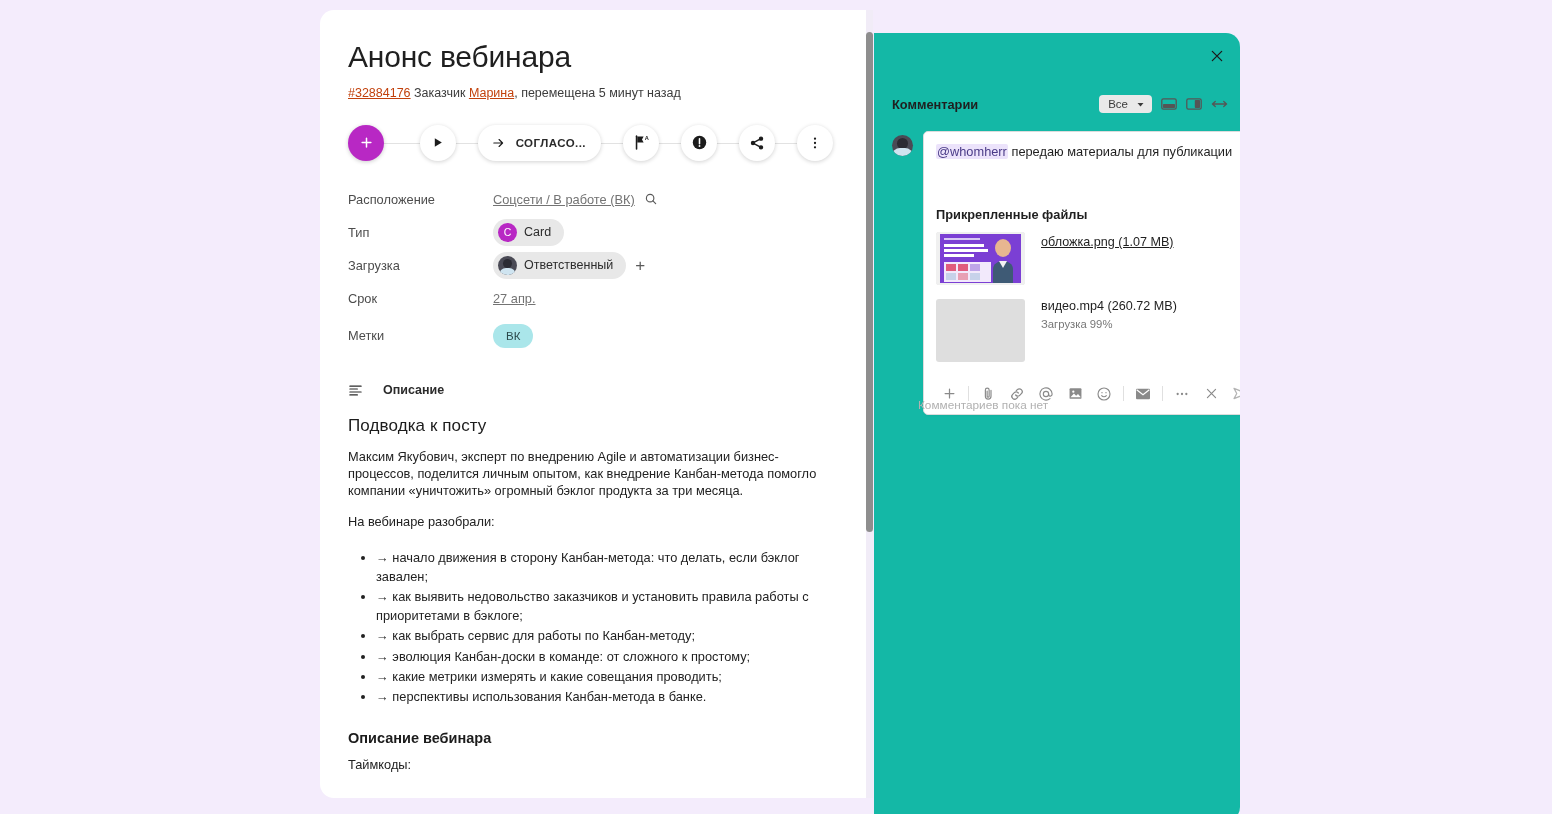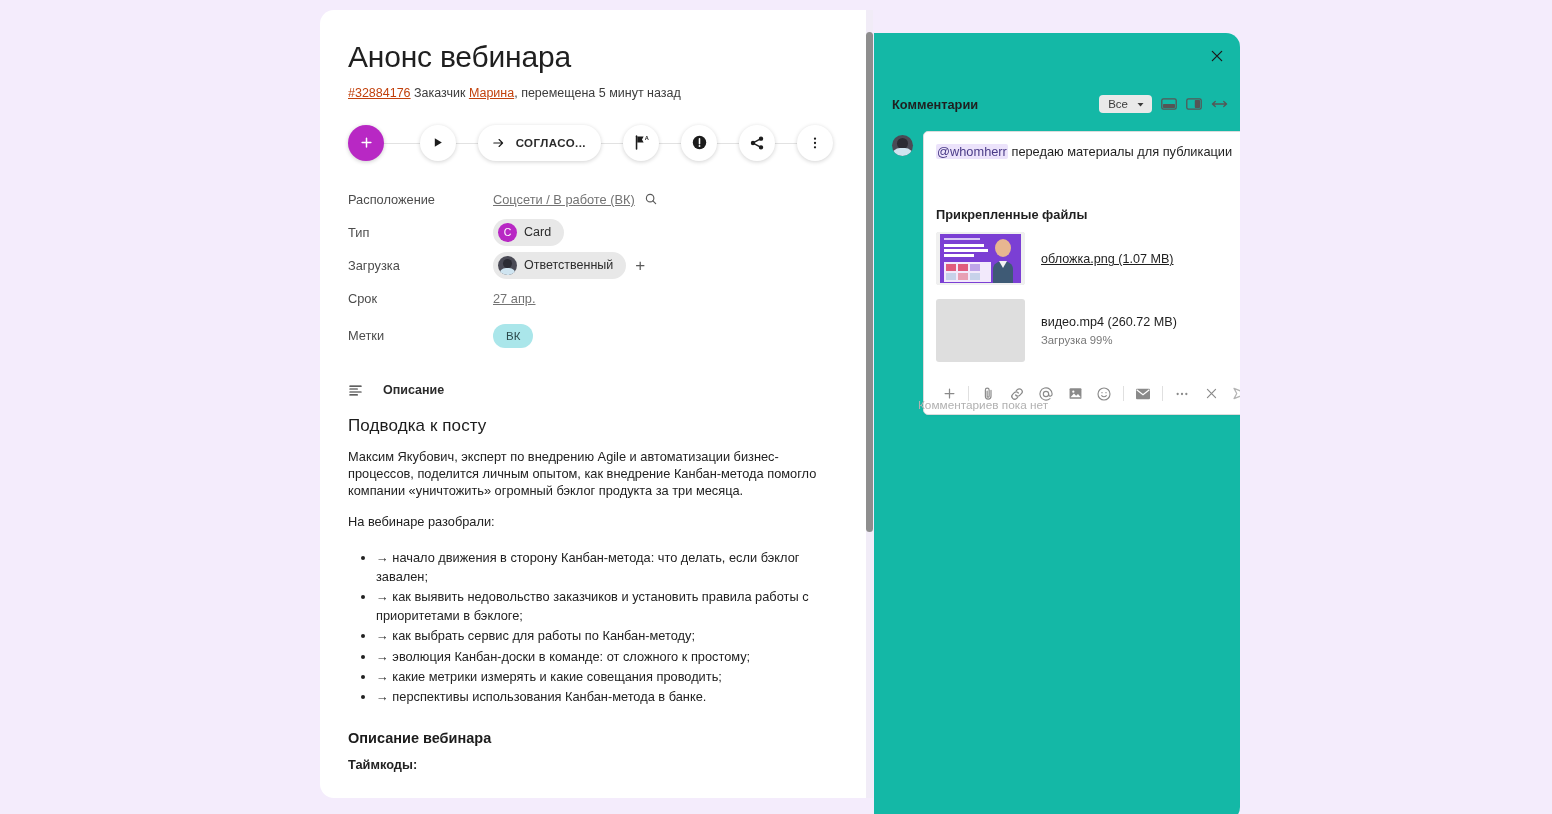--- a/index.html
+++ b/index.html
@@ -120,21 +120,21 @@
   }
   .desc-body p {
     font-size: 12.8px; line-height: 1.33; margin: 0 0 14px 0; color: #222;
   }
   .desc-body p.tight { margin-bottom: 18px; }
   .desc-body ul { margin: 6px 0 16px 0; padding-left: 28px; }
   .desc-body li {
     font-size: 12.8px; line-height: 1.5; color: #222; margin-bottom: 1px;
   }
   .timecode { font-size: 12.8px; margin: 0 0 21px 0; color: #222; }
-  .bold-label { font-weight: 700; font-size: 12.8px; margin: 0 0 19px 0; }
+  .bold-label { font-weight: 400; font-size: 12.8px; margin: 0 0 19px 0; }
 
   
   #card-scrollbar {
     position: absolute; left: 866px; top: 10px;
     width: 7px; height: 788px; background: #f1ecf7; z-index: 5;
   }
   #card-scrollbar-thumb {
     position: absolute; left: 0; top: 22px; width: 7px; height: 500px;
     background: #8e8e8e; border-radius: 4px; cursor: pointer;
   }
@@ -186,21 +186,21 @@
   }
   #composer {
     flex: 1; background: #fff; border: 1px solid #dcdcdc;
     border-radius: 5px; padding: 11px 12px 0 12px;
     box-shadow: 0 1px 2px rgba(0,0,0,.04);
   }
   #composer-text { font-size: 12.8px; color: #1f1f1f; line-height: 1.4; }
   .mention { background: #ece3fb; color: #4a3b87; border-radius: 2px; padding: 0 1px; }
 
   #attach-title { font-size: 12.8px; font-weight: 700; color: #1f1f1f; margin: 46px 0 10px 0; }
-  .attach-row { display: flex; align-items: center; gap: 16px; margin-bottom: 14px; }
+  .attach-row { display: flex; align-items: flex-start; gap: 16px; margin-bottom: 14px; }
   .attach-thumb {
     width: 89px; height: 53px; border-radius: 3px; flex: none;
     background: #e2e2e2; overflow: hidden; position: relative;
   }
   .attach-thumb.placeholder { height: 63px; background: #dedede; }
   .attach-meta { min-width: 0; }
   .attach-name-link {
     font-size: 12.6px; color: #1f1f1f; text-decoration: underline; cursor: pointer;
   }
   .attach-name { font-size: 12.6px; color: #1f1f1f; }

